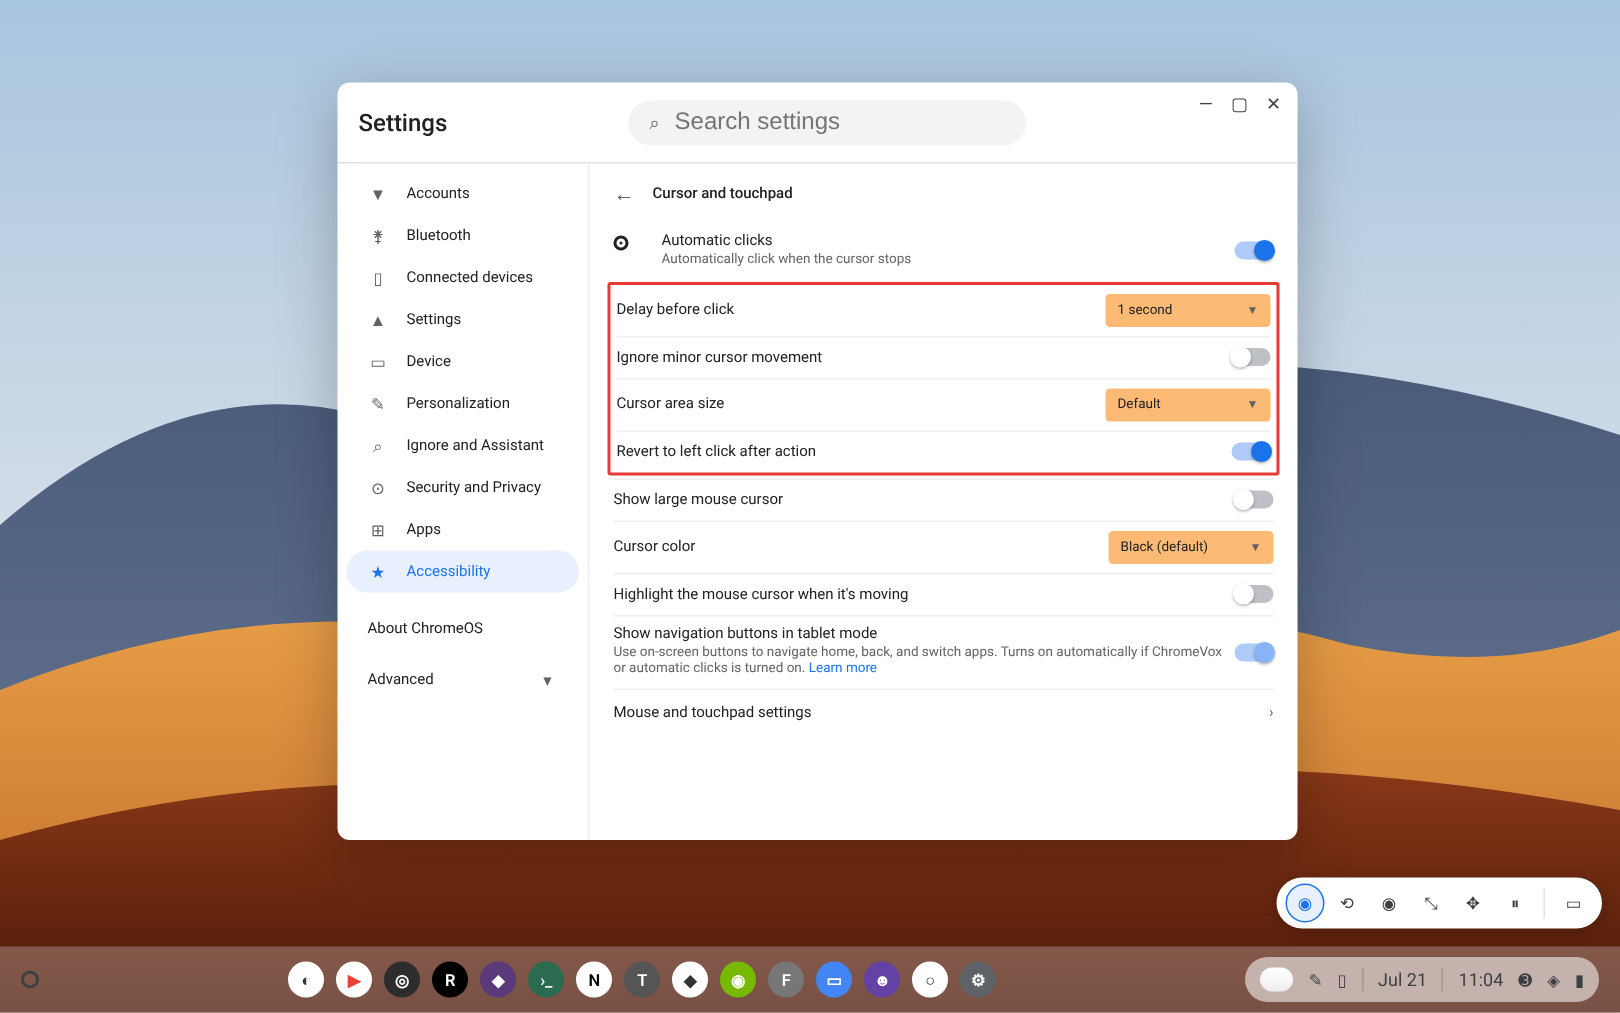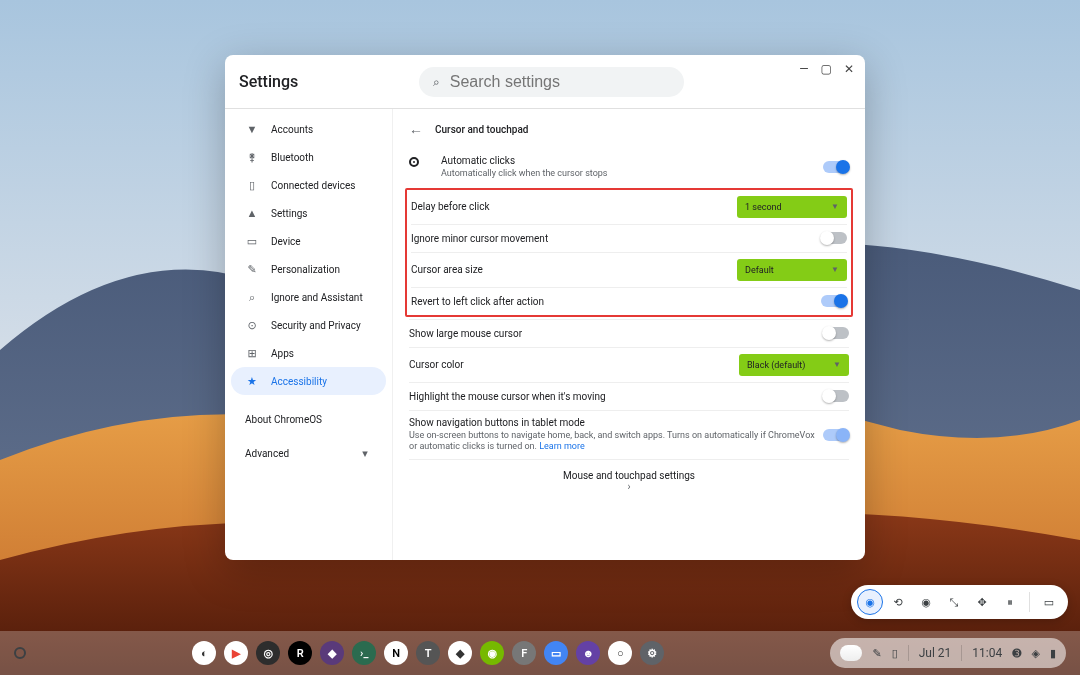--- a/index.html
+++ b/index.html
@@ -99,40 +99,40 @@
 .toggle::after {
   content: ""; position: absolute; width: 14px; height: 14px;
   background: #fff; border-radius: 50%; top: -1px; left: -1px;
   box-shadow: 0 1px 2px rgba(0,0,0,0.3);
 }
 .toggle.on { background: #aecbfa; }
 .toggle.on::after { left: auto; right: -1px; background: #1a73e8; }
 .toggle.on.light::after { background: #8ab4f8; }
 
 .select {
-  height: 22px; min-width: 110px; background: #84cc16;
+  height: 22px; min-width: 110px; background: #fdba74;
   display: flex; align-items: center; justify-content: space-between;
   padding: 0 8px; font-size: 9px; color: #202124;
   border-radius: 3px; cursor: pointer; flex-shrink: 0;
 }
 .select .arr { font-size: 8px; color: #5f6368; margin-left: 10px; }
 
 .highlight-box {
   border: 2px solid #e53935;
   border-radius: 2px;
   margin: 2px -4px;
   padding: 0 4px;
 }
 .highlight-box .row:first-child { border-top: none; }
 
 .link-row {
   border-top: 1px solid #eee;
   padding: 10px 0;
   display: flex; align-items: center; justify-content: space-between;
-  font-size: 10px; color: #202124; cursor: pointer; flex-direction: column;
+  font-size: 10px; color: #202124; cursor: pointer;
 }
 .link-row .chev { color: #5f6368; font-size: 10px; }
 
 a.link { color: #1a73e8; text-decoration: none; margin-top: 44px; }
 
 .floating-toolbar {
   position: absolute; right: 12px; bottom: 56px;
   background: #fff; border-radius: 18px;
   box-shadow: 0 2px 10px rgba(0,0,0,0.2);
   display: flex; align-items: center; gap: 2px;

